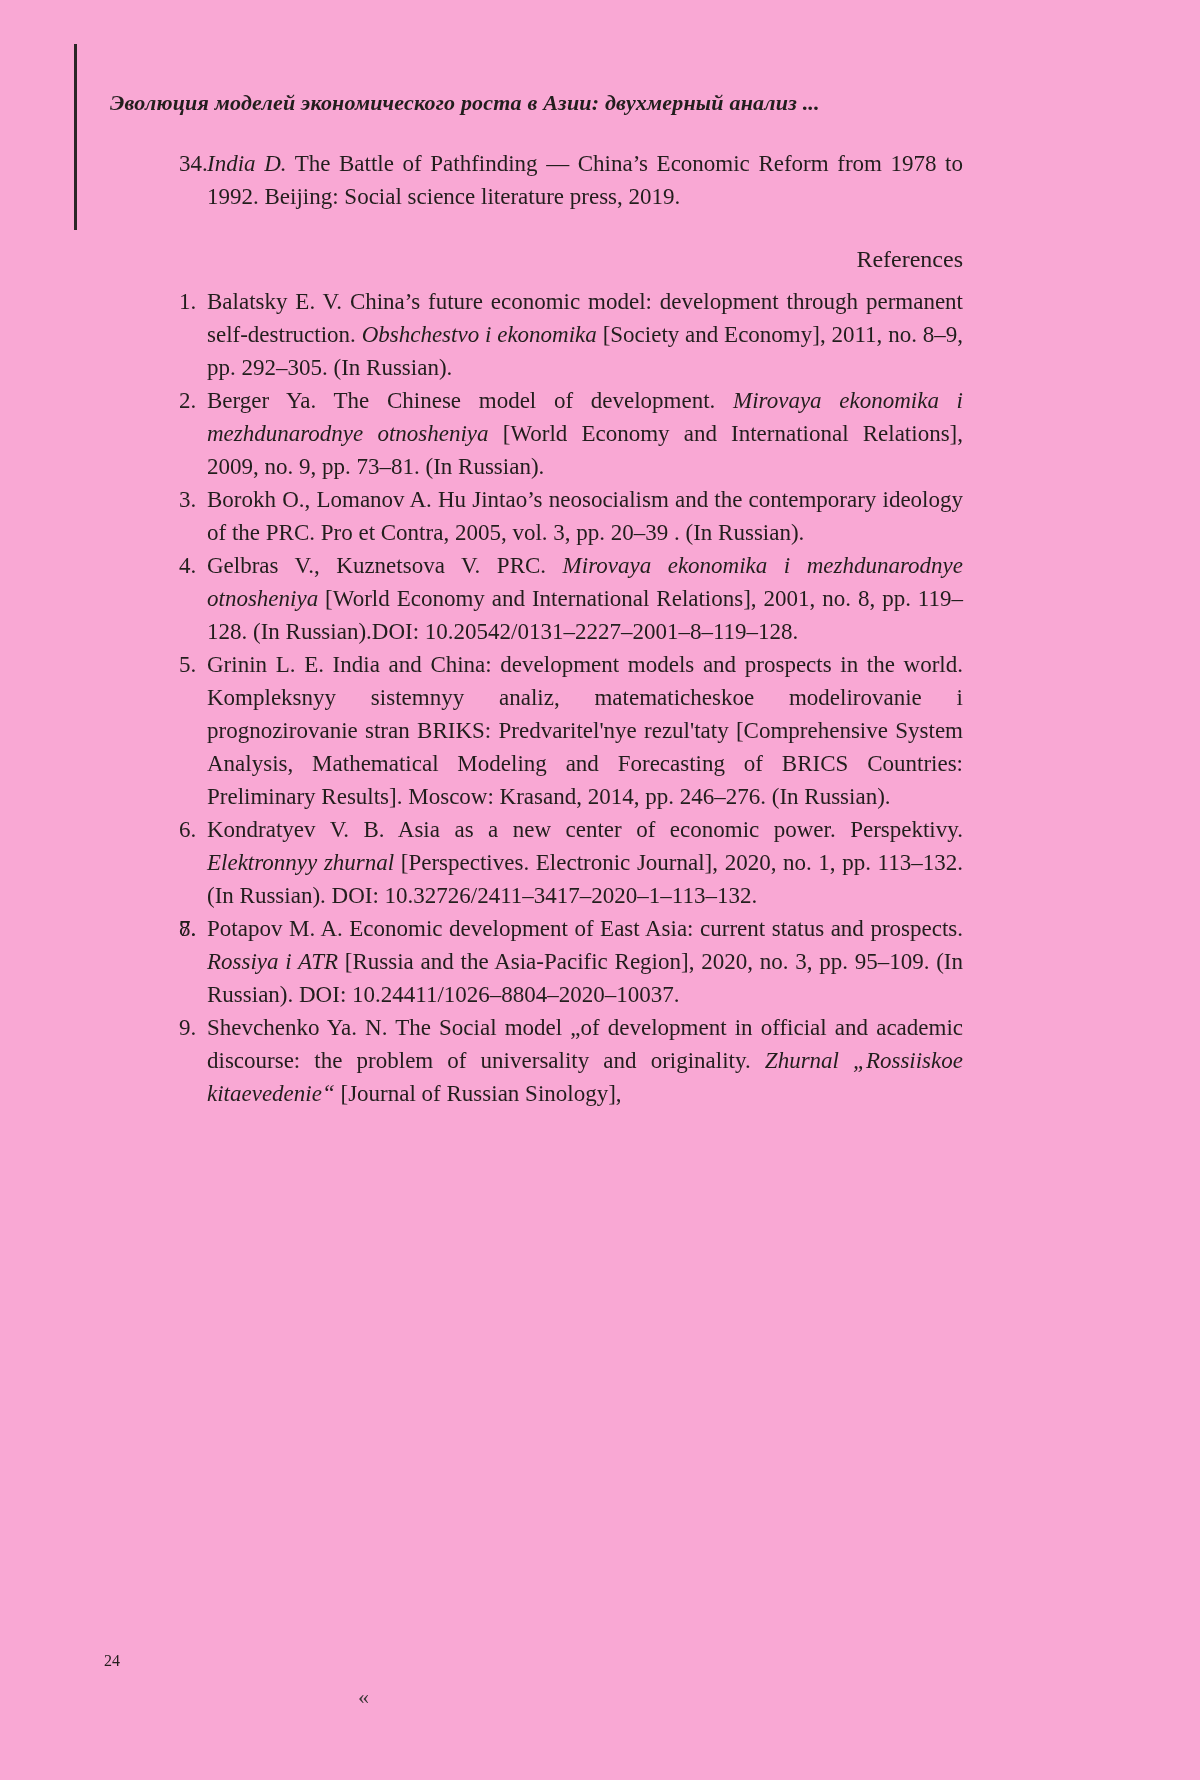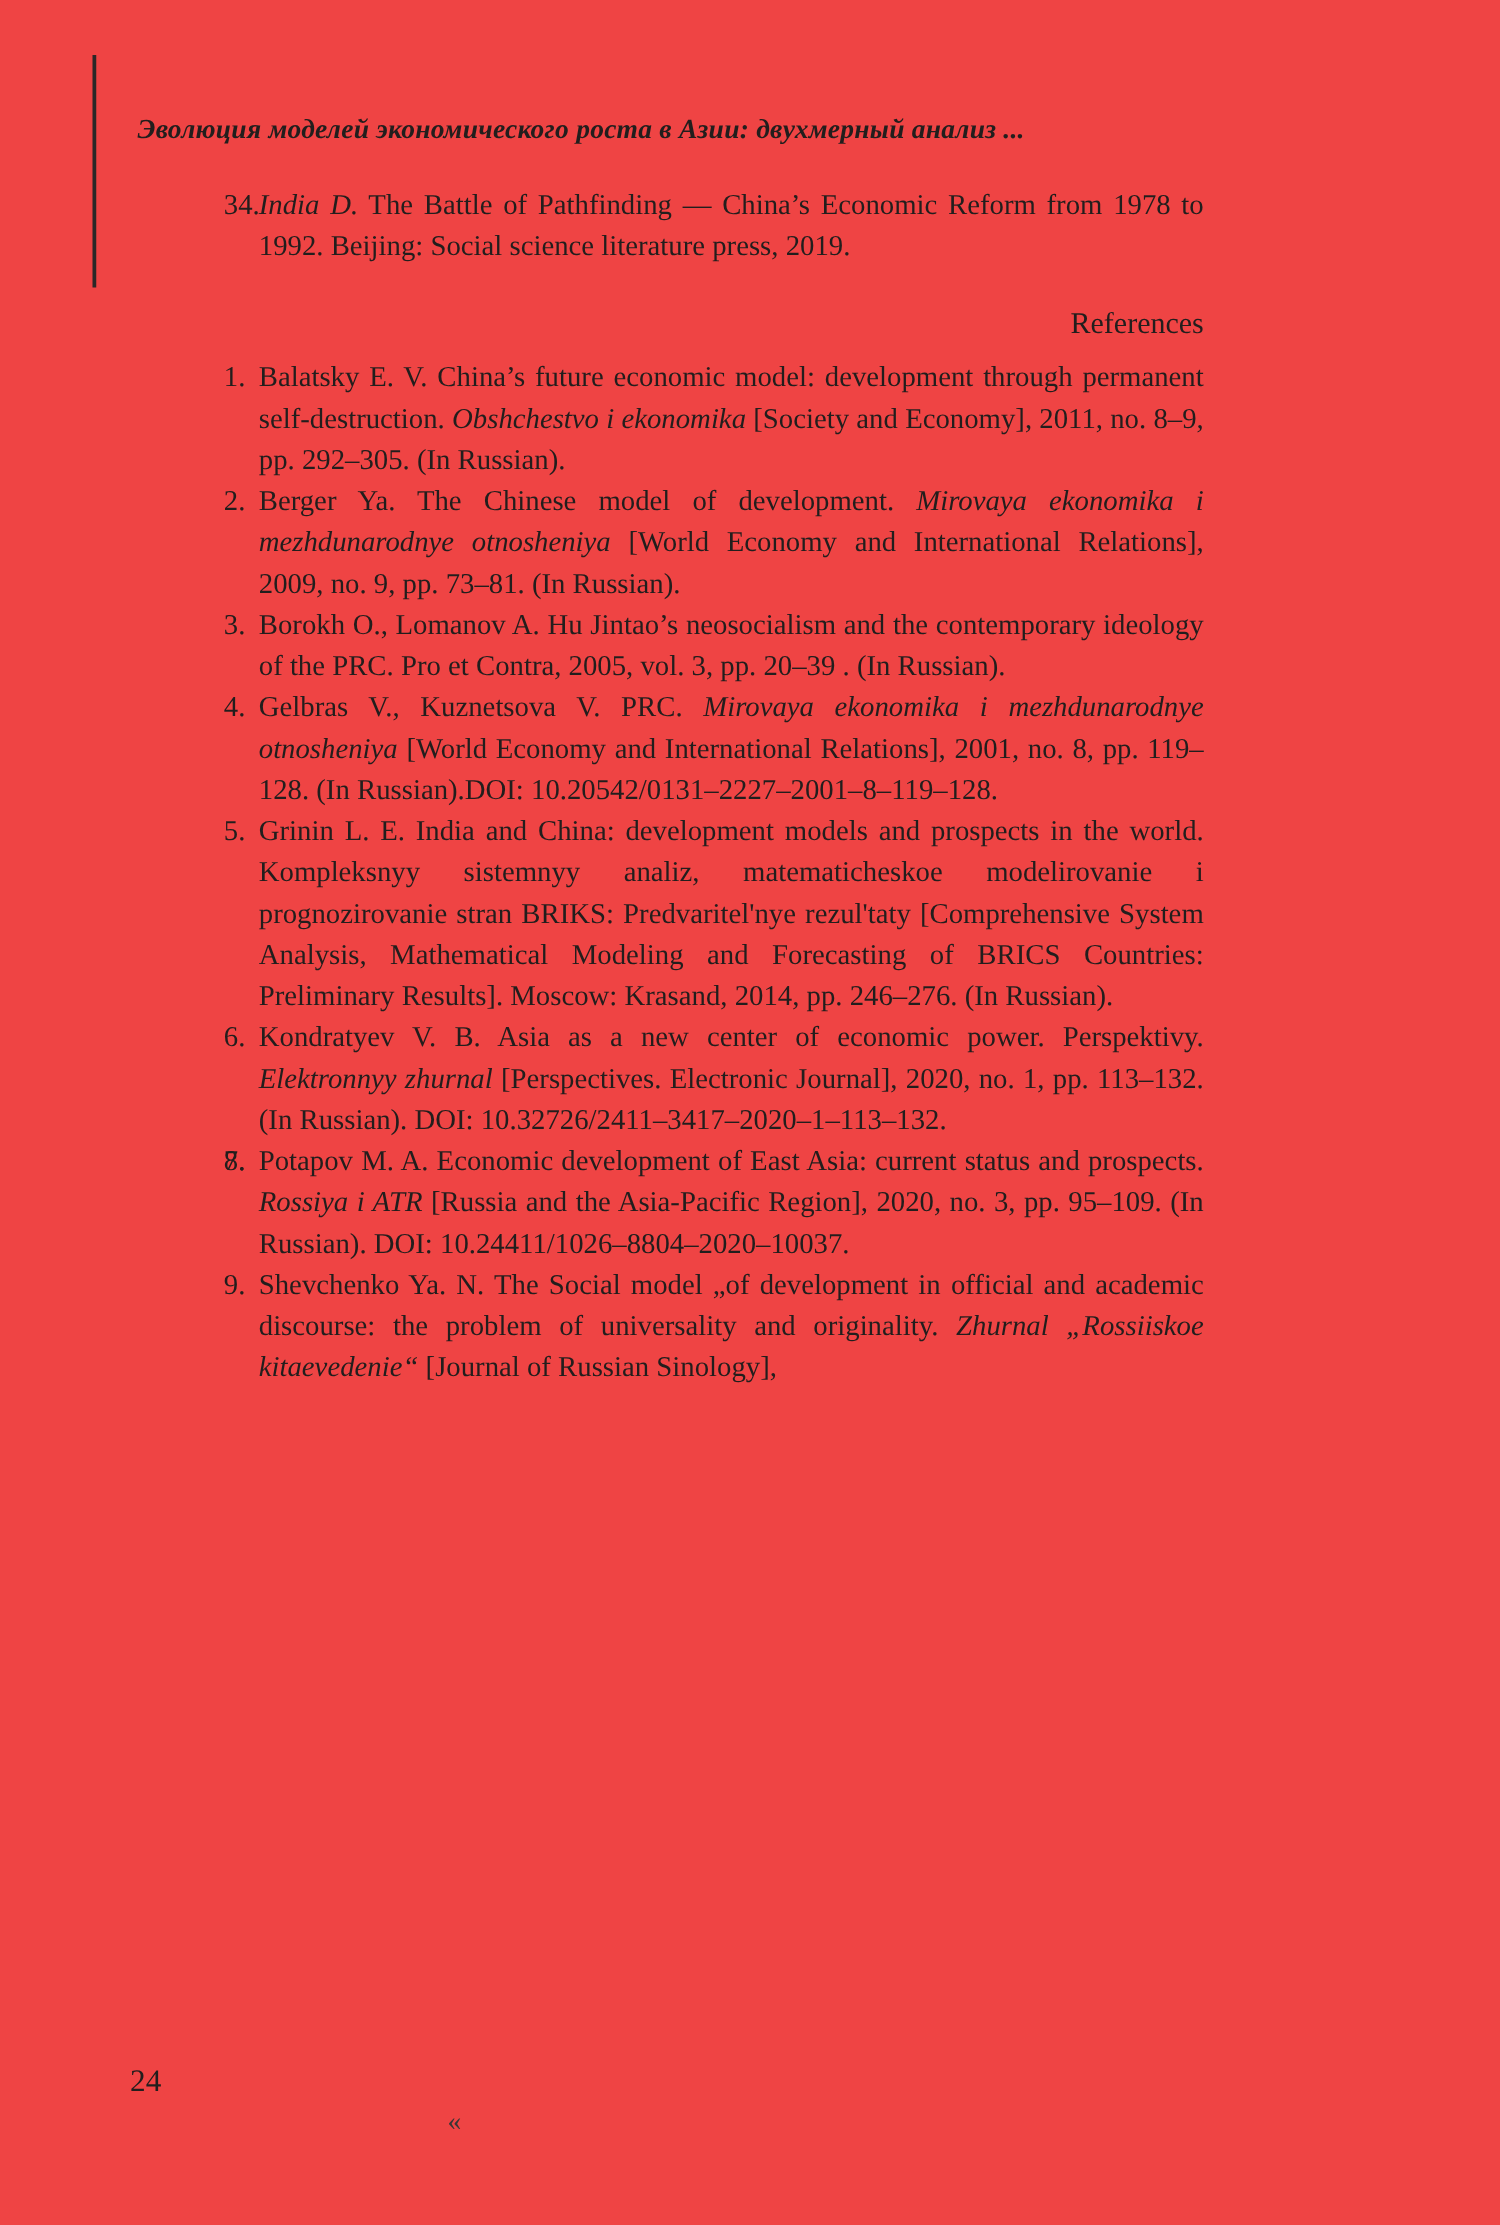--- a/index.html
+++ b/index.html
@@ -4,21 +4,21 @@
 <style>
   html, body { margin: 0; padding: 0; }
   body {
     width: 1200px; height: 1780px;
     background: #ffffff;
     font-family: "Liberation Serif", "DejaVu Serif", serif;
   }
   .page {
     position: relative;
     width: 1200px; height: 1780px;
-    background: #ef4444;
+    background: #f9a8d4;
     color: #221e1d;
     overflow: hidden;
   }
   .left-rule {
     position: absolute;
     left: 74px; top: 44px;
     width: 3px; height: 186px;
     background: #2b2727;
   }
   .running-title {
@@ -56,21 +56,21 @@
   .refs-title {
     text-align: right;
     font-weight: normal;
     font-size: 24px;
     margin-top: 30px;
     margin-bottom: 9px;
   }
   .footer-page-number {
     position: absolute;
     left: 104px; top: 1652px;
-    font-size: 25px;
+    font-size: 16px;
   }
   .footer-mark {
     position: absolute;
     left: 358px; top: 1684px;
     font-size: 22px;
     color: #3a3636;
   }
   i { font-style: italic; }
 </style>
 </head>

